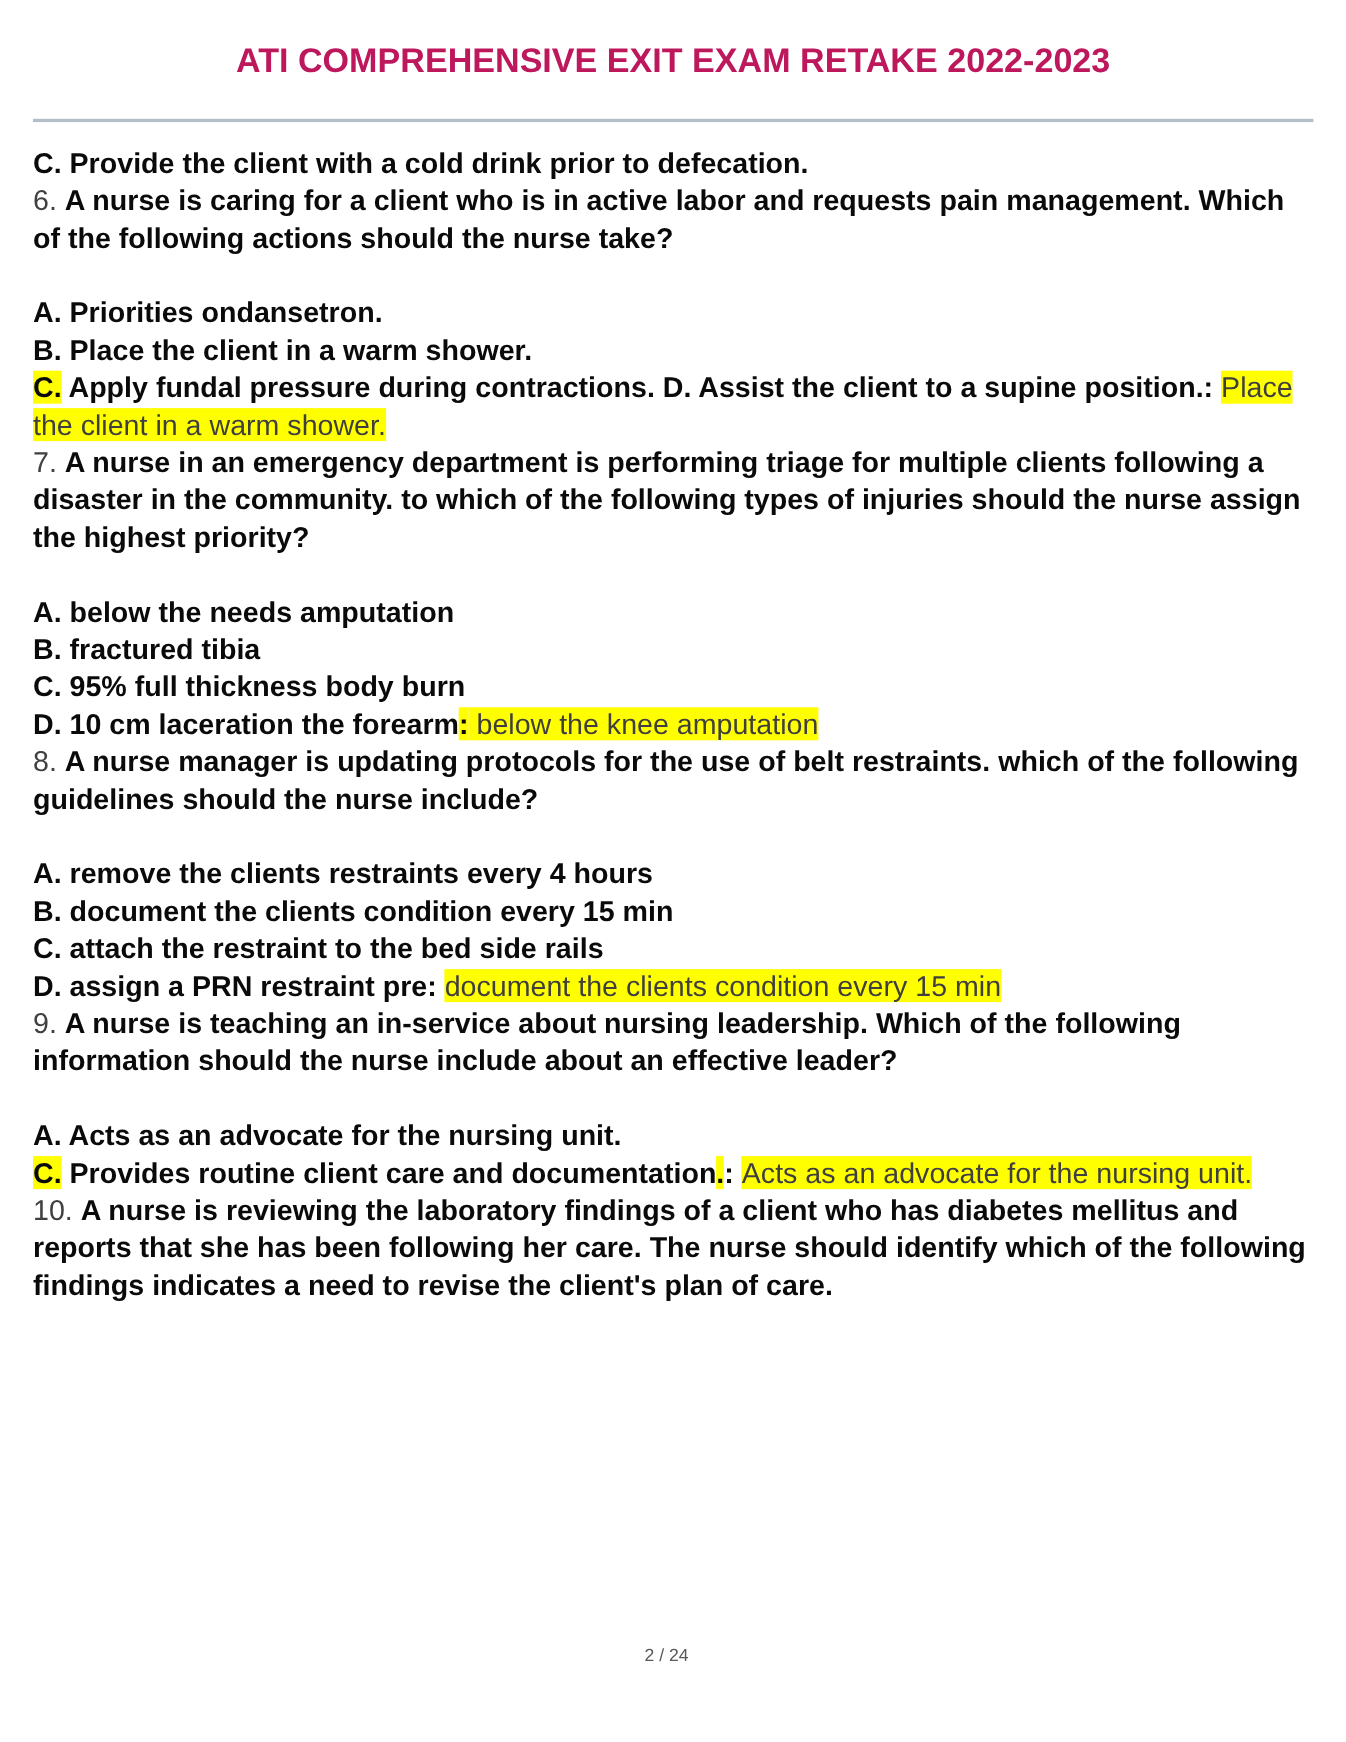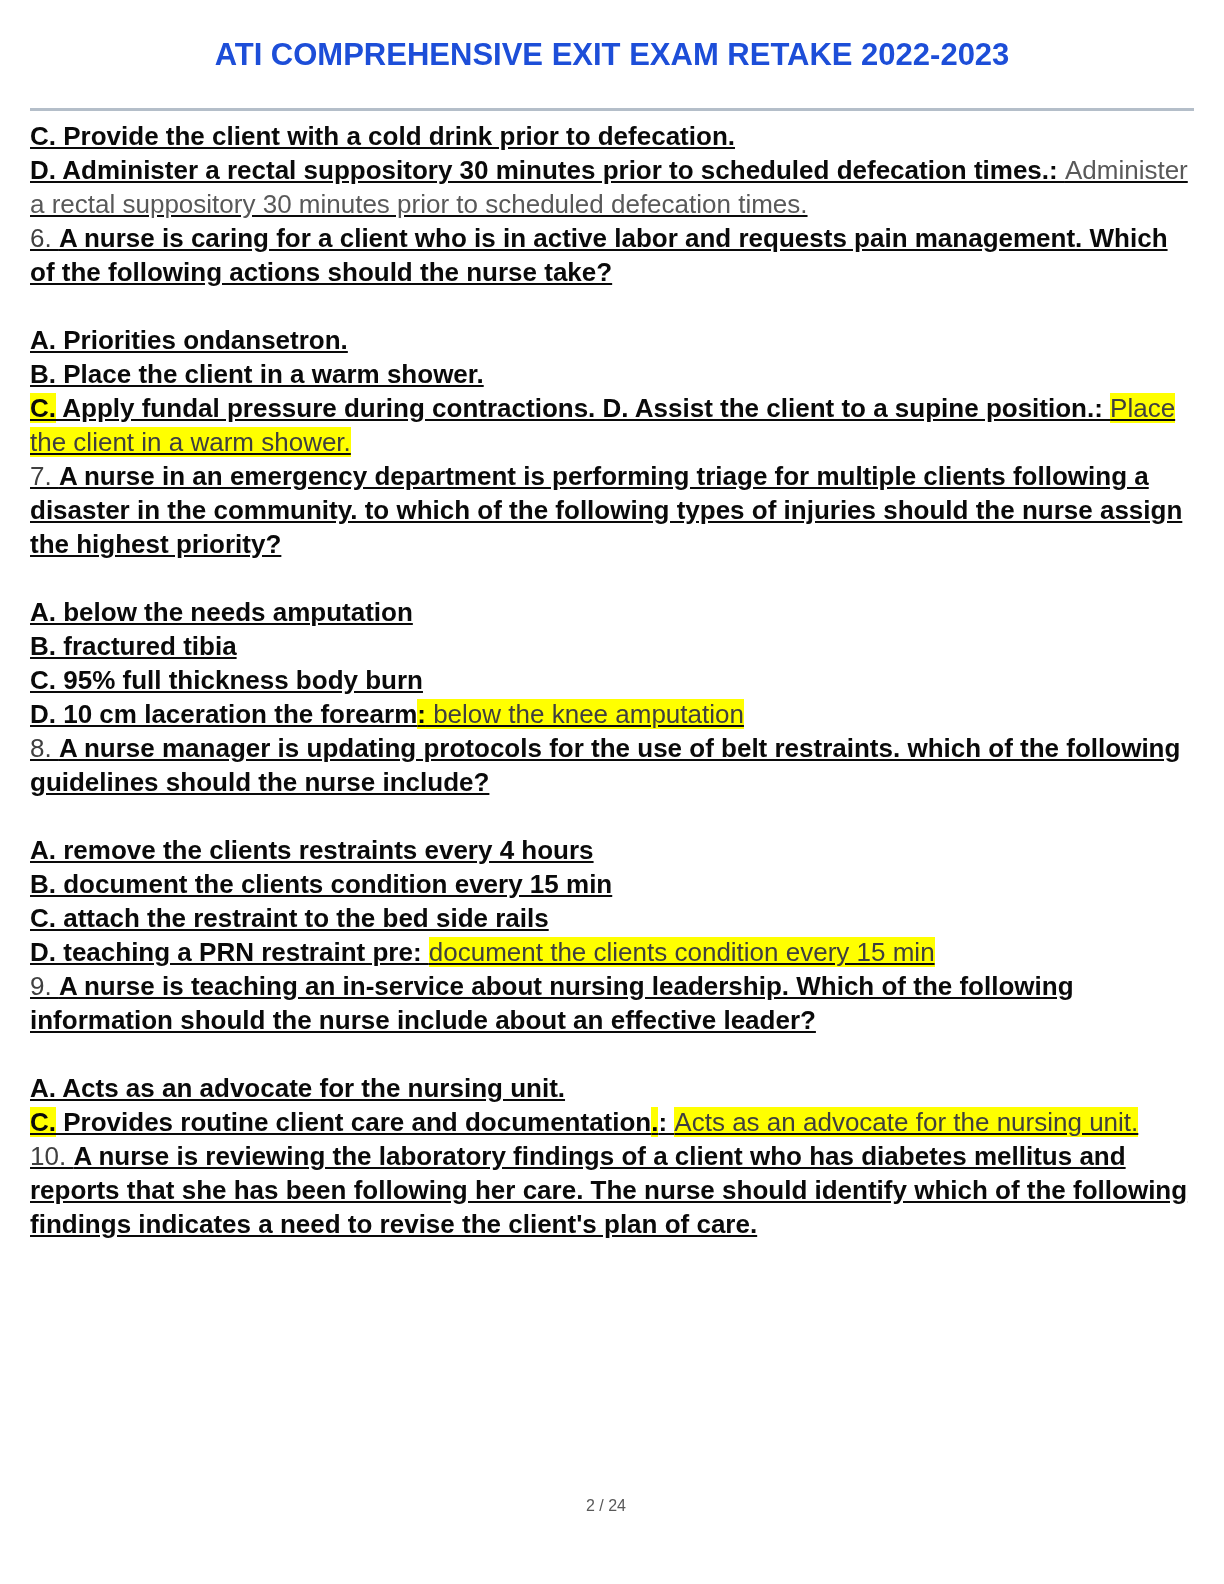--- a/index.html
+++ b/index.html
@@ -13,35 +13,34 @@
     padding: 38px 30px 0 30px;
     font-family: "Liberation Sans", sans-serif;
     overflow: hidden;
   }
   .doc-title {
     margin: 0;
     text-align: center;
     font-size: 31px;
     line-height: 1.1;
     font-weight: 700;
-    color: #1d4ed8;
+    color: #be185d;
     letter-spacing: 0px;
   }
   .title-rule {
     height: 0;
     border-bottom: 3px solid #B4BEC9;
     margin-top: 36px;
   }
   .doc-body {
-    margin-top: 8px;
+    margin-top: 20px;
     font-size: 26px;
     line-height: 34px;
     font-weight: 700;
     color: #0a0a0a;
-    text-decoration: underline;
   }
   .doc-body p { margin: 0; }
   .doc-body p.blank { height: 34px; }
   .doc-body span.b   { font-weight: 700; color: #0a0a0a; }
   .doc-body span.reg { font-weight: 400; color: #404040; }
   .doc-body span.m   { font-weight: 400; color: #595959; }
   .doc-body span.hl  { background: #FFFF00; }
   .doc-body span.m.hl { color: #3f3f3f; }
   .page-footer {
     position: absolute;
@@ -55,38 +54,37 @@
   }
 </style>
 </head>
 <body>
 
 <div class="page">
   <h1 class="doc-title">ATI COMPREHENSIVE EXIT EXAM RETAKE 2022-2023</h1>
   <div class="title-rule"></div>
   <div class="doc-body">
       <p><span class="b">C. Provide the client with a cold drink prior to defecation.</span></p>
-      <p><span class="b">D. Administer a rectal suppository 30 minutes prior to scheduled defecation times.: </span><span class="m">Administer a rectal suppository 30 minutes prior to scheduled defecation times.</span></p>
       <p><span class="reg">6. </span><span class="b">A nurse is caring for a client who is in active labor and requests pain management. Which of the following actions should the nurse take?</span></p>
       <p class="blank"></p>
       <p><span class="b">A. Priorities ondansetron.</span></p>
       <p><span class="b">B. Place the client in a warm shower.</span></p>
       <p><span class="b hl">C.</span><span class="b"> Apply fundal pressure during contractions. D. Assist the client to a supine position.: </span><span class="m hl">Place the client in a warm shower.</span></p>
       <p><span class="reg">7. </span><span class="b">A nurse in an emergency department is performing triage for multiple clients following a disaster in the community. to which of the following types of injuries should the nurse assign the highest priority?</span></p>
       <p class="blank"></p>
       <p><span class="b">A. below the needs amputation</span></p>
       <p><span class="b">B. fractured tibia</span></p>
       <p><span class="b">C. 95% full thickness body burn</span></p>
       <p><span class="b">D. 10 cm laceration the forearm</span><span class="b hl">:</span><span class="m hl"> below the knee amputation</span></p>
       <p><span class="reg">8. </span><span class="b">A nurse manager is updating protocols for the use of belt restraints. which of the following guidelines should the nurse include?</span></p>
       <p class="blank"></p>
       <p><span class="b">A. remove the clients restraints every 4 hours</span></p>
       <p><span class="b">B. document the clients condition every 15 min</span></p>
       <p><span class="b">C. attach the restraint to the bed side rails</span></p>
-      <p><span class="b">D. teaching a PRN restraint pre: </span><span class="m hl">document the clients condition every 15 min</span></p>
+      <p><span class="b">D. assign a PRN restraint pre: </span><span class="m hl">document the clients condition every 15 min</span></p>
       <p><span class="reg">9. </span><span class="b">A nurse is teaching an in-service about nursing leadership. Which of the following information should the nurse include about an effective leader?</span></p>
       <p class="blank"></p>
       <p><span class="b">A. Acts as an advocate for the nursing unit.</span></p>
       <p><span class="b hl">C.</span><span class="b"> Provides routine client care and documentation</span><span class="b hl">.</span><span class="b">: </span><span class="m hl">Acts as an advocate for the nursing unit.</span></p>
       <p><span class="reg">10. </span><span class="b">A nurse is reviewing the laboratory findings of a client who has diabetes mellitus and reports that she has been following her care. The nurse should identify which of the following findings indicates a need to revise the client's plan of care.</span></p>
       <p class="blank"></p>
     </div>
   <div class="page-footer">2 / 24</div>
 </div>
 

